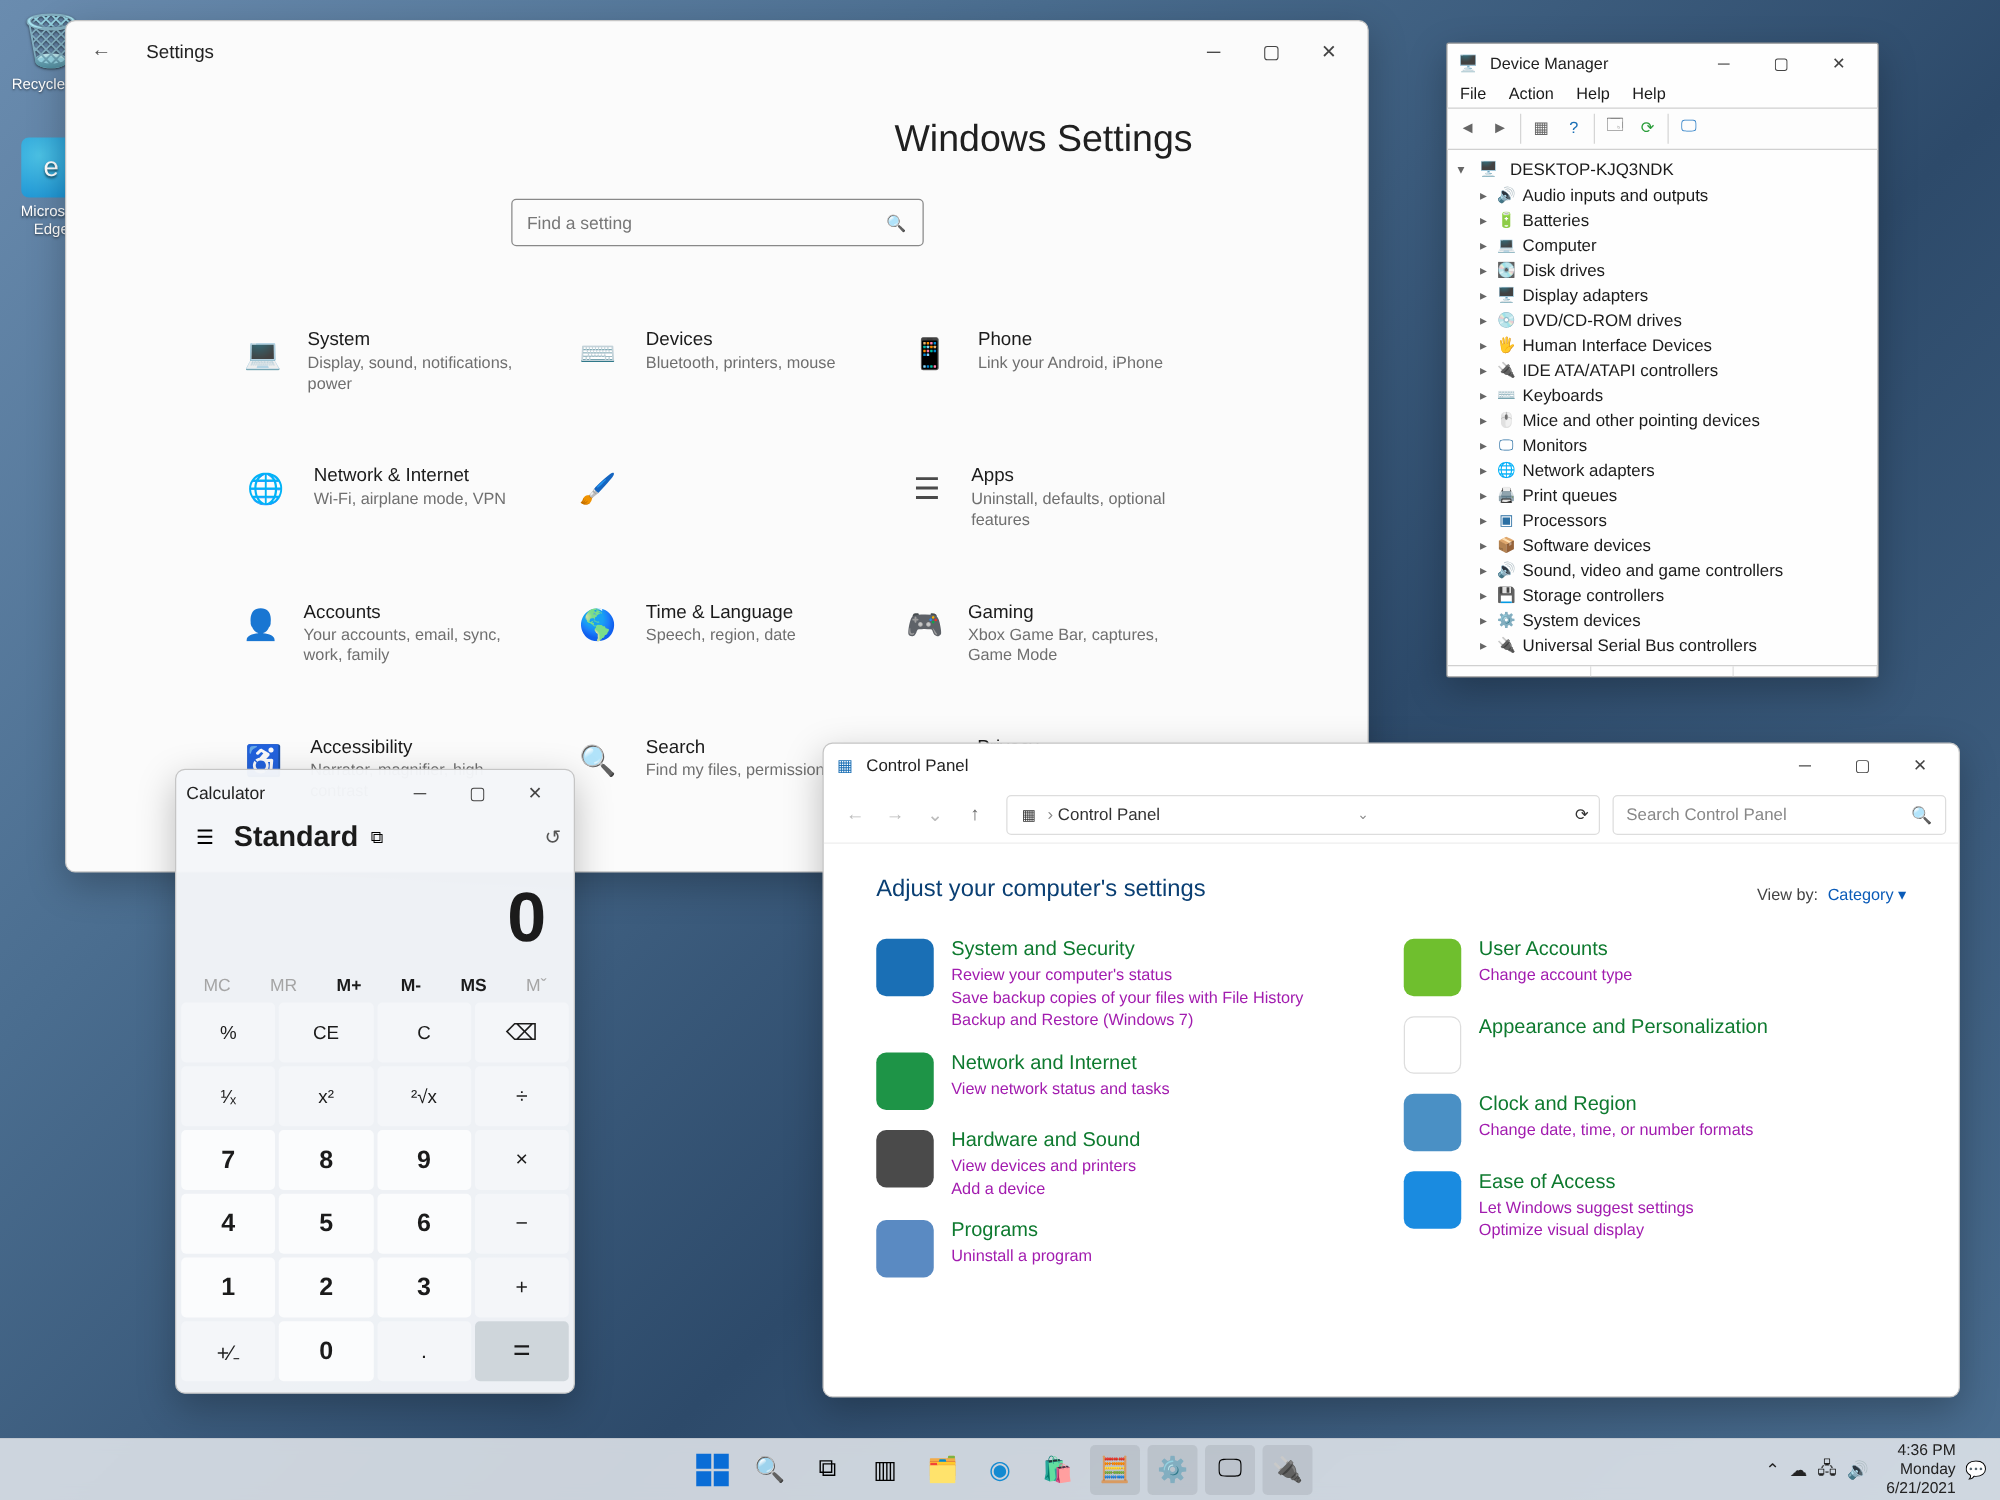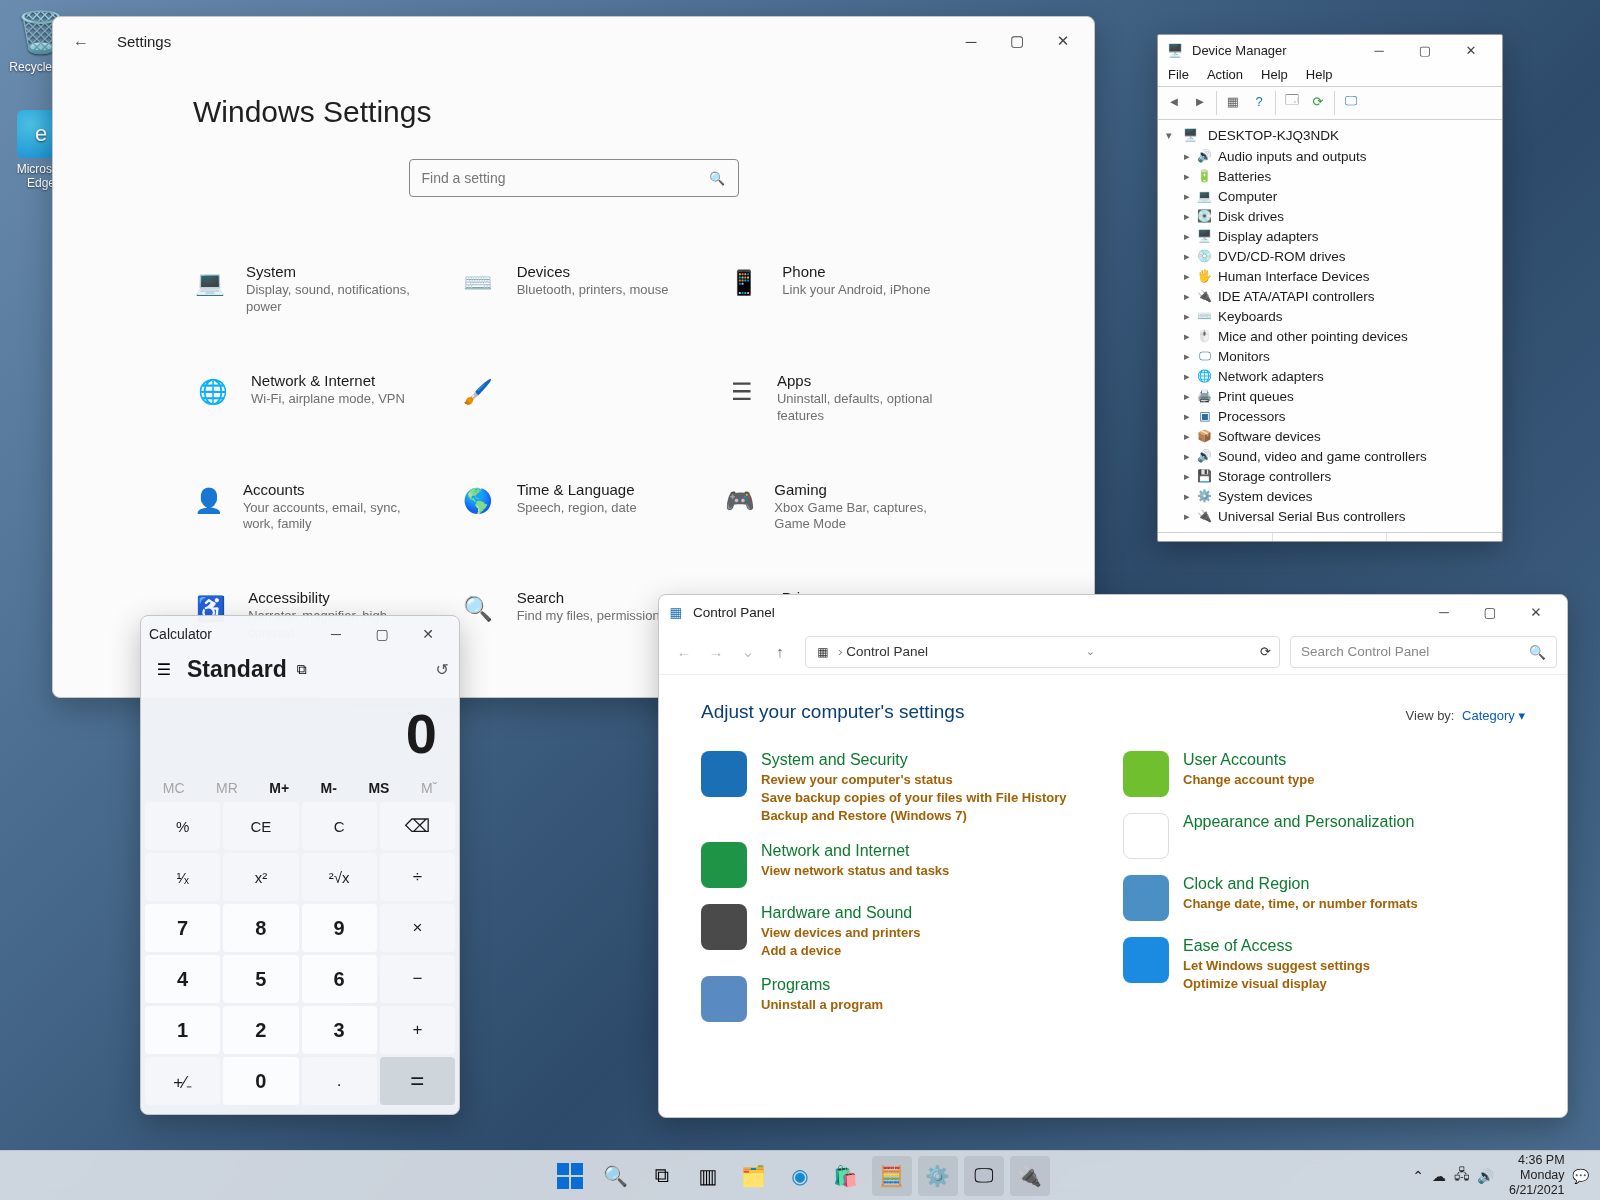--- a/index.html
+++ b/index.html
@@ -17,21 +17,21 @@
 .titlebar .title-icon { width:18px; height:18px; margin-right:8px; display:flex; align-items:center; justify-content:center;}
 .winbtns { margin-left:auto; display:flex;}
 .winbtn { width: 46px; height:32px; display:flex; align-items:center; justify-content:center; color:#444; }
 
 
 #settings { left:52px; top:16px; width:1043px; height:682px; background:#fbfbfb; }
 #settings .titlebar { height: 48px; padding-left:10px;}
 #settings .back { width:36px; height:36px; display:flex; align-items:center; justify-content:center; color:#555; font-size:16px;}
 #settings .stitle { font-size:15px; margin-left:18px;}
 .settings-body { padding: 30px 140px 0; }
-.settings-hero { text-align:left; font-size: 30px; font-weight: 350; color: #202020; margin-bottom: 30px; }
+.settings-hero { text-align:right; font-size: 30px; font-weight: 350; color: #202020; margin-bottom: 30px; }
 .search-wrap { display:flex; justify-content:center;}
 .search-box { width: 330px; height: 38px; border:1px solid #888; border-radius:4px; display:flex; align-items:center; padding:0 12px; color:#777; font-size:14px; position:relative;}
 .search-box .sicon { margin-left:auto; font-size:13px;}
 .cats { display:grid; grid-template-columns: repeat(3, 1fr); column-gap: 36px; row-gap: 56px; margin-top: 66px;}
 .cat { display:flex; gap:18px;}
 .cat .ci { width:40px; height:40px; display:flex; align-items:center; justify-content:center; color:#4a4a4a; font-size:24px; border:1px solid transparent;}
 .cat .ct { font-size: 15px; color:#1b1b1b;}
 .cat .cd { font-size: 13px; color:#6f6f6f; margin-top:2px; line-height:1.3;}
 
 
@@ -88,21 +88,21 @@
 .cpl-ico { width:46px; height:46px; border-radius:8px; display:flex; align-items:center; justify-content:center; font-size:24px; color:#fff;}
 .ci-shield { background:#1a6fb5;}
 .ci-net { background:#1e9447;}
 .ci-hw { background:#4a4a4a;}
 .ci-prog { background:#5a8ac2;}
 .ci-user { background:#6fbf2e;}
 .ci-app { background:#fff; border:1px solid #ddd; color:#d23; font-size:20px;}
 .ci-clock { background:#4a90c5;}
 .ci-ease { background:#1a8be0;}
 .cpl-item h3 { font-size: 16px; font-weight:400; color:#0e7a2f; margin-bottom:2px;}
-.cpl-item .sub { display:block; font-size:13px; color:#a16207; line-height:1.4;font-weight:bold;}
+.cpl-item .sub { display:block; font-size:13px; color:#a21caf; line-height:1.4;}
 
 
 #taskbar { position:absolute; left:0; right:0; bottom:0; height:50px; background: rgba(230,234,238,.85); backdrop-filter: blur(6px); display:flex; align-items:center; border-top:1px solid rgba(0,0,0,.08);}
 .tb-center { position:absolute; left:50%; transform:translateX(-50%); display:flex; gap:6px;}
 .tb-icon { width:40px; height:40px; display:flex; align-items:center; justify-content:center; border-radius:4px; font-size:20px;}
 .tb-icon.active { background:rgba(0,0,0,.08);}
 .tray { margin-left:auto; display:flex; align-items:center; gap:8px; padding-right:10px; font-size:14px; color:#222;}
 .clock { text-align:right; font-size:12.5px; line-height:1.2; margin-left:6px;}
 .start-logo { width:26px; height:26px; display:grid; grid-template-columns:1fr 1fr; grid-template-rows:1fr 1fr; gap:2px;}
 .start-logo div { background:#0a6dd6;}

